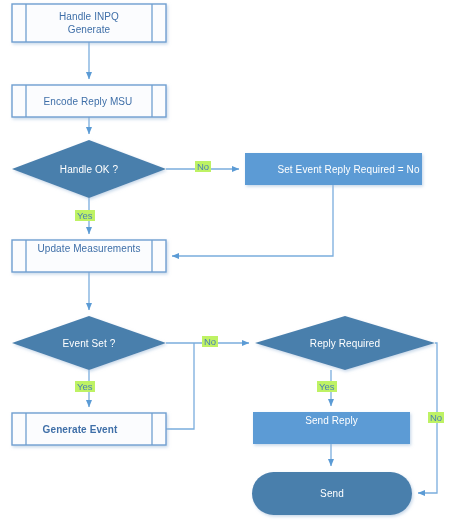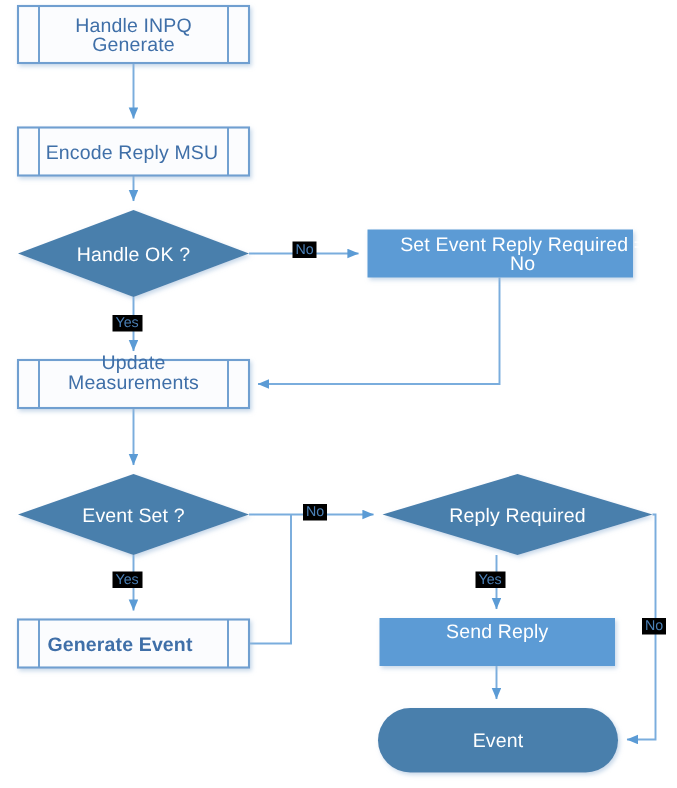--- a/index.html
+++ b/index.html
@@ -20,32 +20,32 @@
     top: 0;
     width: 451px;
     height: 525px;
   }
   .node-label {
     position: absolute;
     display: flex;
     align-items: center;
     justify-content: center;
     text-align: center;
-    font-size: 13px;
+    font-size: 10px;
     line-height: 13px;
     letter-spacing: 0.1px;
     pointer-events: none;
   }
   .label-dark { color: #3f6fa8; }
   .label-light { color: #ffffff; }
   .edge-label {
     position: absolute;
     font-size: 9.5px;
     color: #4a7fb5;
-    background: #000000;
+    background: #bef264;
     padding: 0 2px;
     line-height: 11px;
     white-space: nowrap;
   }
 </style>
 </head>
 <body>
 
 <svg id="diagram" viewBox="0 0 451 525">
   <defs>
@@ -149,21 +149,21 @@
   <div class="node-label label-dark" style="left:26px; top:240px; width:126px; height:16px;">Update Measurements</div>
 
   <div class="node-label label-light" style="left:12px; top:316px; width:154px; height:54px;">Event Set ?</div>
 
   <div class="node-label label-light" style="left:255px; top:316px; width:180px; height:54px;">Reply Required</div>
 
   <div class="node-label label-dark" style="left:26px; top:413px; width:108px; height:32px;font-weight:bold;">Generate Event</div>
 
   <div class="node-label label-light" style="left:253px; top:412px; width:157px; height:16px;">Send Reply</div>
 
-  <div class="node-label label-light" style="left:252px; top:472px; width:160px; height:43px;">Event</div>
+  <div class="node-label label-light" style="left:252px; top:472px; width:160px; height:43px;">Send</div>
 
   <div class="edge-label" style="left:195px; top:161px;">No</div>
 
   <div class="edge-label" style="left:75px; top:210px;">Yes</div>
 
   <div class="edge-label" style="left:202px; top:336px;">No</div>
 
   <div class="edge-label" style="left:75px; top:381px;">Yes</div>
 
   <div class="edge-label" style="left:317px; top:381px;">Yes</div>

